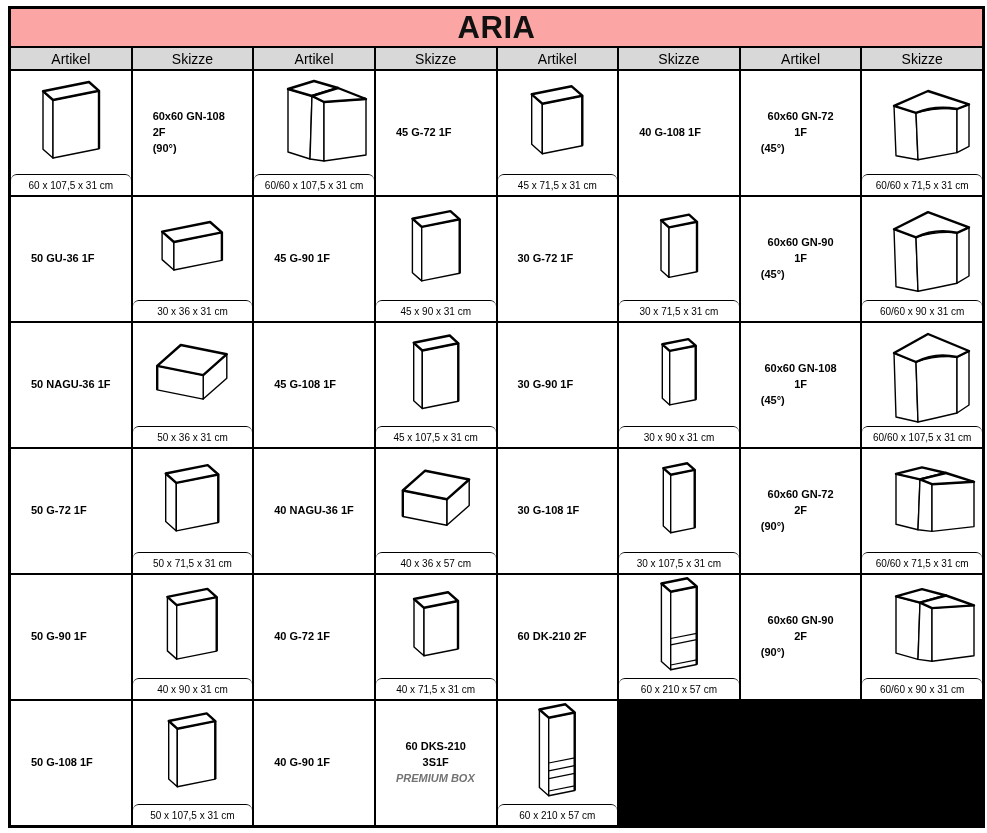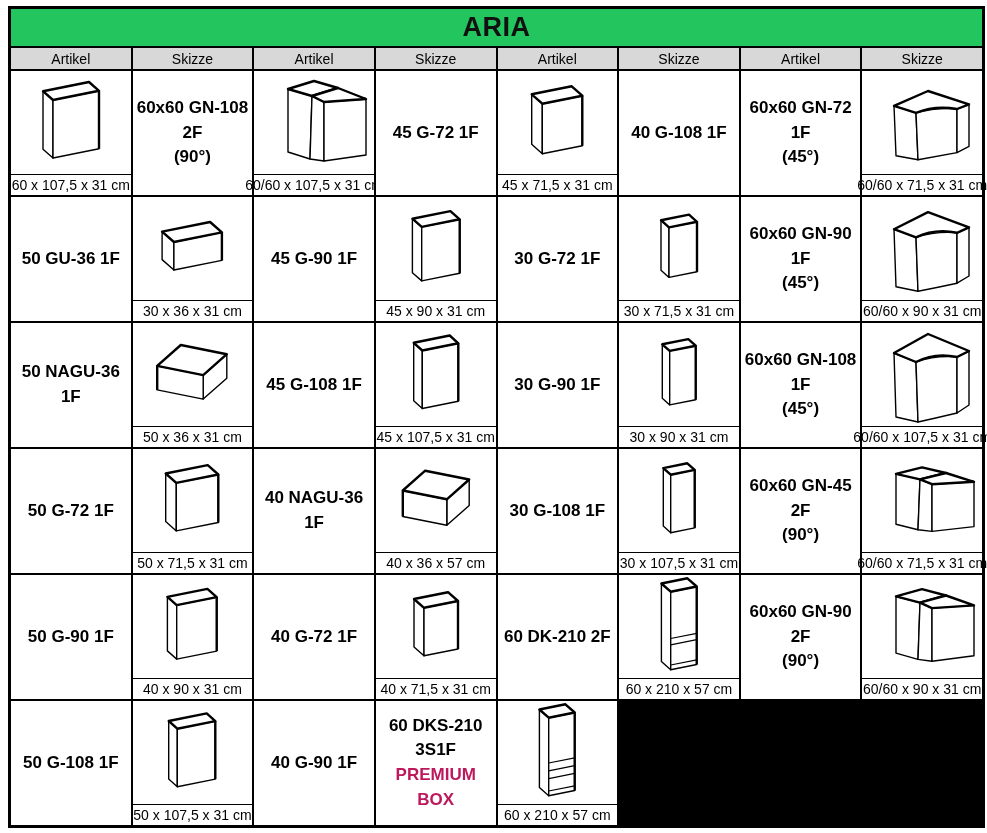--- a/index.html
+++ b/index.html
@@ -6,37 +6,37 @@
   body{width:987px;height:833px;font-family:"Liberation Sans",sans-serif;-webkit-font-smoothing:antialiased;}
   .catalog{
     position:absolute;left:8px;top:6px;width:971px;
     display:grid;
     grid-template-columns:repeat(8,1fr);
     grid-template-rows:37px 21px repeat(6,124px);
     gap:2px;background:#000;border:3px solid #000;
   }
   .cell{background:#fff;display:flex;flex-direction:column;min-width:0;}
   .title-cell{
-    grid-column:1 / -1;background:#22c55e;
+    grid-column:1 / -1;background:#fca5a5;
     display:flex;align-items:center;justify-content:center;
-    font-size:27px;font-weight:800;color:#111;letter-spacing:.5px;
+    font-size:31px;font-weight:800;color:#111;letter-spacing:.5px;
   }
   .head-cell{
     background:#d8d8d8;display:flex;align-items:center;justify-content:center;
     font-size:14px;color:#000;
   }
   .art-cell{
-    align-items:center;justify-content:center;text-align:center;
-    font-weight:700;font-size:17px;line-height:1.45;color:#000;padding:2px;
+    align-items:flex-start;justify-content:center;text-align:center;
+    font-weight:700;font-size:11px;line-height:1.45;color:#000;padding:20px;
   }
   .art-cell .prem{font-weight:700;}
   .skz-cell .pic{flex:1;display:flex;align-items:center;justify-content:center;overflow:hidden;}
   .skz-cell .dim{
     height:20px;border-top:1.4px solid #000;display:flex;align-items:center;justify-content:center;
-    font-size:14px;color:#000;white-space:nowrap;
+    font-size:10px;color:#000;white-space:nowrap;border-radius:6px;
   }
   svg{display:block;}
 </style>
 </head>
 <body>
 
 <div class="catalog">
   <div class="cell title-cell">ARIA</div>
 <div class="cell head-cell">Artikel</div>
     <div class="cell head-cell">Skizze</div>
@@ -256,21 +256,21 @@
         <svg width="116" height="100" viewBox="0 0 116 100">
           <polygon points="42.3,17.1 49.7,23.7 49.7,81.7 42.3,75.1" fill="#fff" stroke="#000" stroke-width="1.4" stroke-linejoin="round"></polygon>
           <polygon points="49.7,23.7 73.7,18.9 73.7,76.9 49.7,81.7" fill="#fff" stroke="#000" stroke-width="1.4" stroke-linejoin="round"></polygon>
           <polygon points="42.3,17.1 66.3,12.3 73.7,18.9 49.7,23.7" fill="#fff" stroke="#000" stroke-width="2.4" stroke-linejoin="round"></polygon>
           <line x1="73.7" y1="18.9" x2="73.7" y2="76.9" stroke="#000" stroke-width="2.4"></line>
         </svg>
       </div>
       <div class="dim">30 x 107,5 x 31 cm</div>
     </div>
     <div class="cell art-cell">
-      <div>60x60 GN-45 2F</div>
+      <div>60x60 GN-72 2F</div>
       <div>(90°)</div>
     </div>
     <div class="cell skz-cell">
       <div class="pic">
         <svg width="116" height="100" viewBox="0 0 116 100">
           <polygon points="32,22.8 56,28.4 54,78.8 32,73.2" fill="#fff" stroke="#000" stroke-width="1.4" stroke-linejoin="round"></polygon>
           <polygon points="56,28.4 68,33.2 68,80.4 54,78.8" fill="#fff" stroke="#000" stroke-width="1.4" stroke-linejoin="round"></polygon>
           <polygon points="68,33.2 110,30.8 110,75.6 68,80.4" fill="#fff" stroke="#000" stroke-width="1.4" stroke-linejoin="round"></polygon>
           <polygon points="32,22.8 58,16.4 82,22.0 56,28.4" fill="#fff" stroke="#000" stroke-width="2.4" stroke-linejoin="round"></polygon>
           <polygon points="56,28.4 82,22.0 110,30.8 68,33.2" fill="#fff" stroke="#000" stroke-width="2.4" stroke-linejoin="round"></polygon>
@@ -351,21 +351,21 @@
           <line x1="81.3" y1="18.1" x2="81.3" y2="76.1" stroke="#000" stroke-width="2.4"></line>
         </svg>
       </div>
       <div class="dim">50 x 107,5 x 31 cm</div>
     </div>
     <div class="cell art-cell">
       <div>40 G-90 1F</div>
     </div>
     <div class="cell art-cell">
       <div>60 DKS-210 3S1F</div>
-      <div class="prem" style="color: #be185d;">PREMIUM BOX</div>
+      <div class="prem" style="color: #737373; font-style: italic;">PREMIUM BOX</div>
     </div>
     <div class="cell skz-cell">
       <div class="pic">
         <svg width="116" height="100" viewBox="0 0 116 100">
           <polygon points="40.4,6.5 49.7,14.7 49.7,92.7 40.4,84.5" fill="#fff" stroke="#000" stroke-width="1.4" stroke-linejoin="round"></polygon>
           <polygon points="49.7,14.7 75.7,9.5 75.7,87.5 49.7,92.7" fill="#fff" stroke="#000" stroke-width="1.4" stroke-linejoin="round"></polygon>
           <polygon points="40.4,6.5 66.4,1.3 75.7,9.5 49.7,14.7" fill="#fff" stroke="#000" stroke-width="2.4" stroke-linejoin="round"></polygon>
           <line x1="75.7" y1="9.5" x2="75.7" y2="87.5" stroke="#000" stroke-width="2.4"></line>
           <line x1="49.7" y1="60.0" x2="75.7" y2="54.8" stroke="#000" stroke-width="1.2"></line>
           <line x1="49.7" y1="67.8" x2="75.7" y2="62.6" stroke="#000" stroke-width="1.2"></line>

